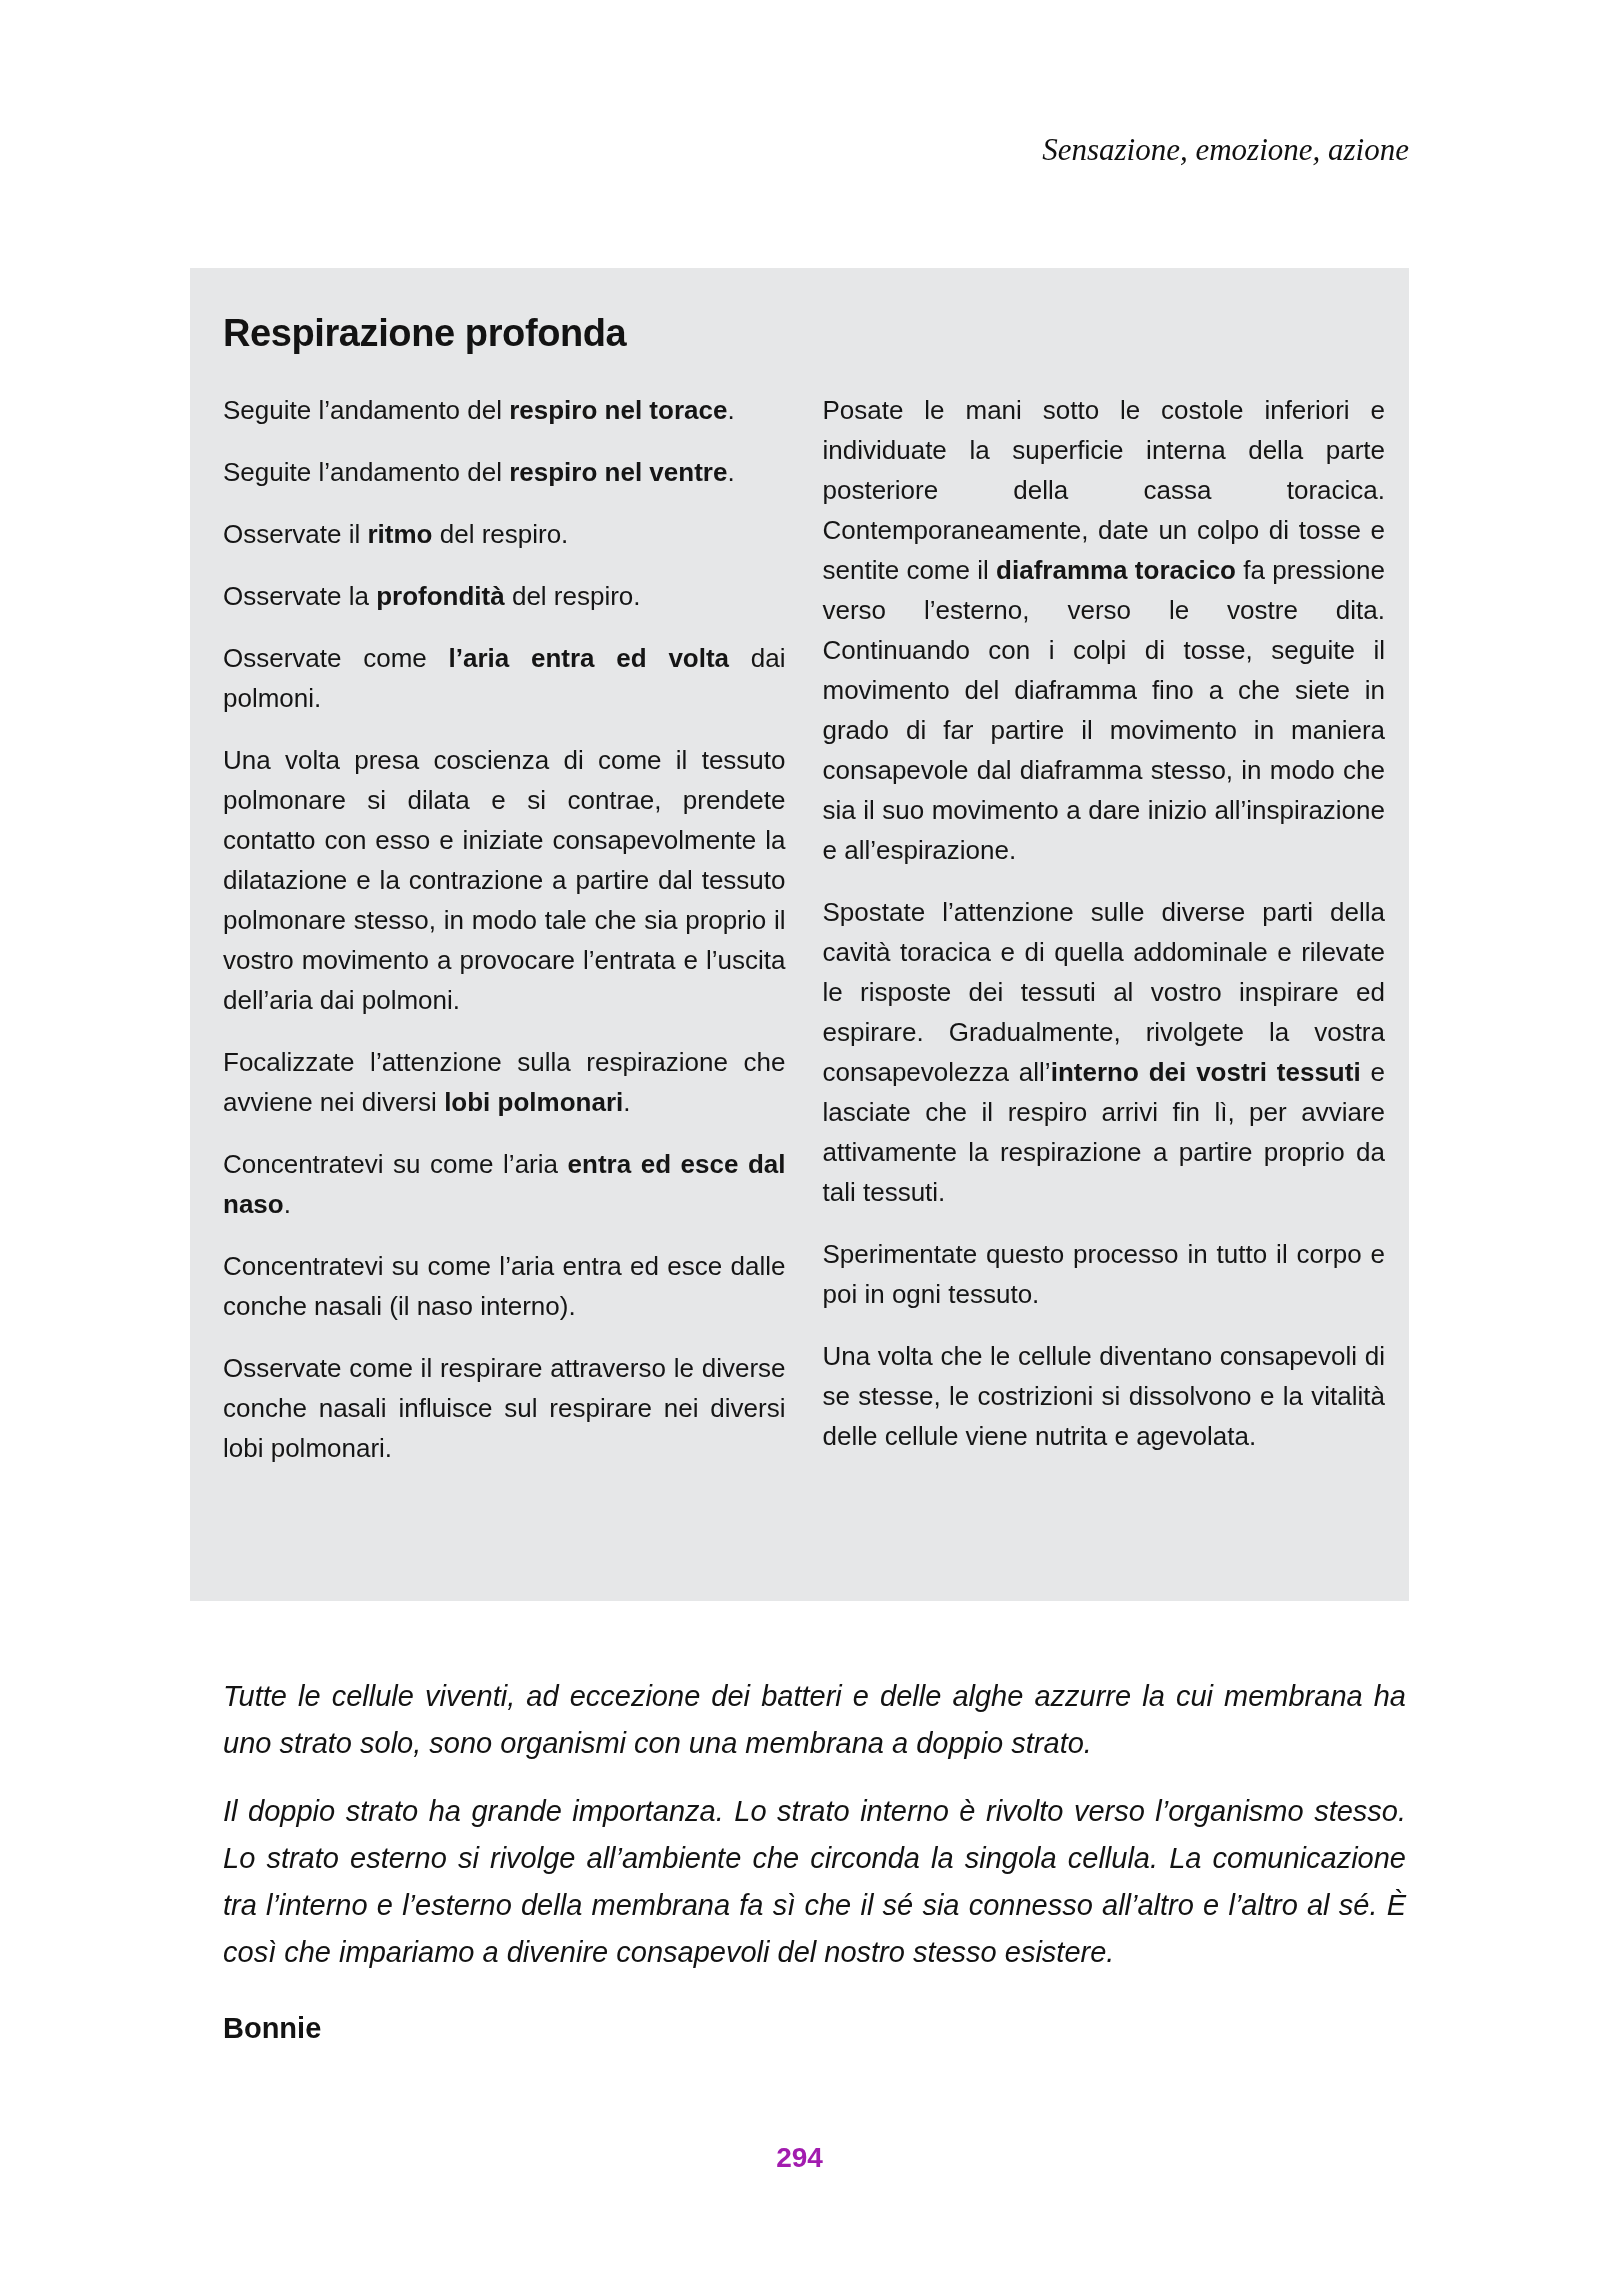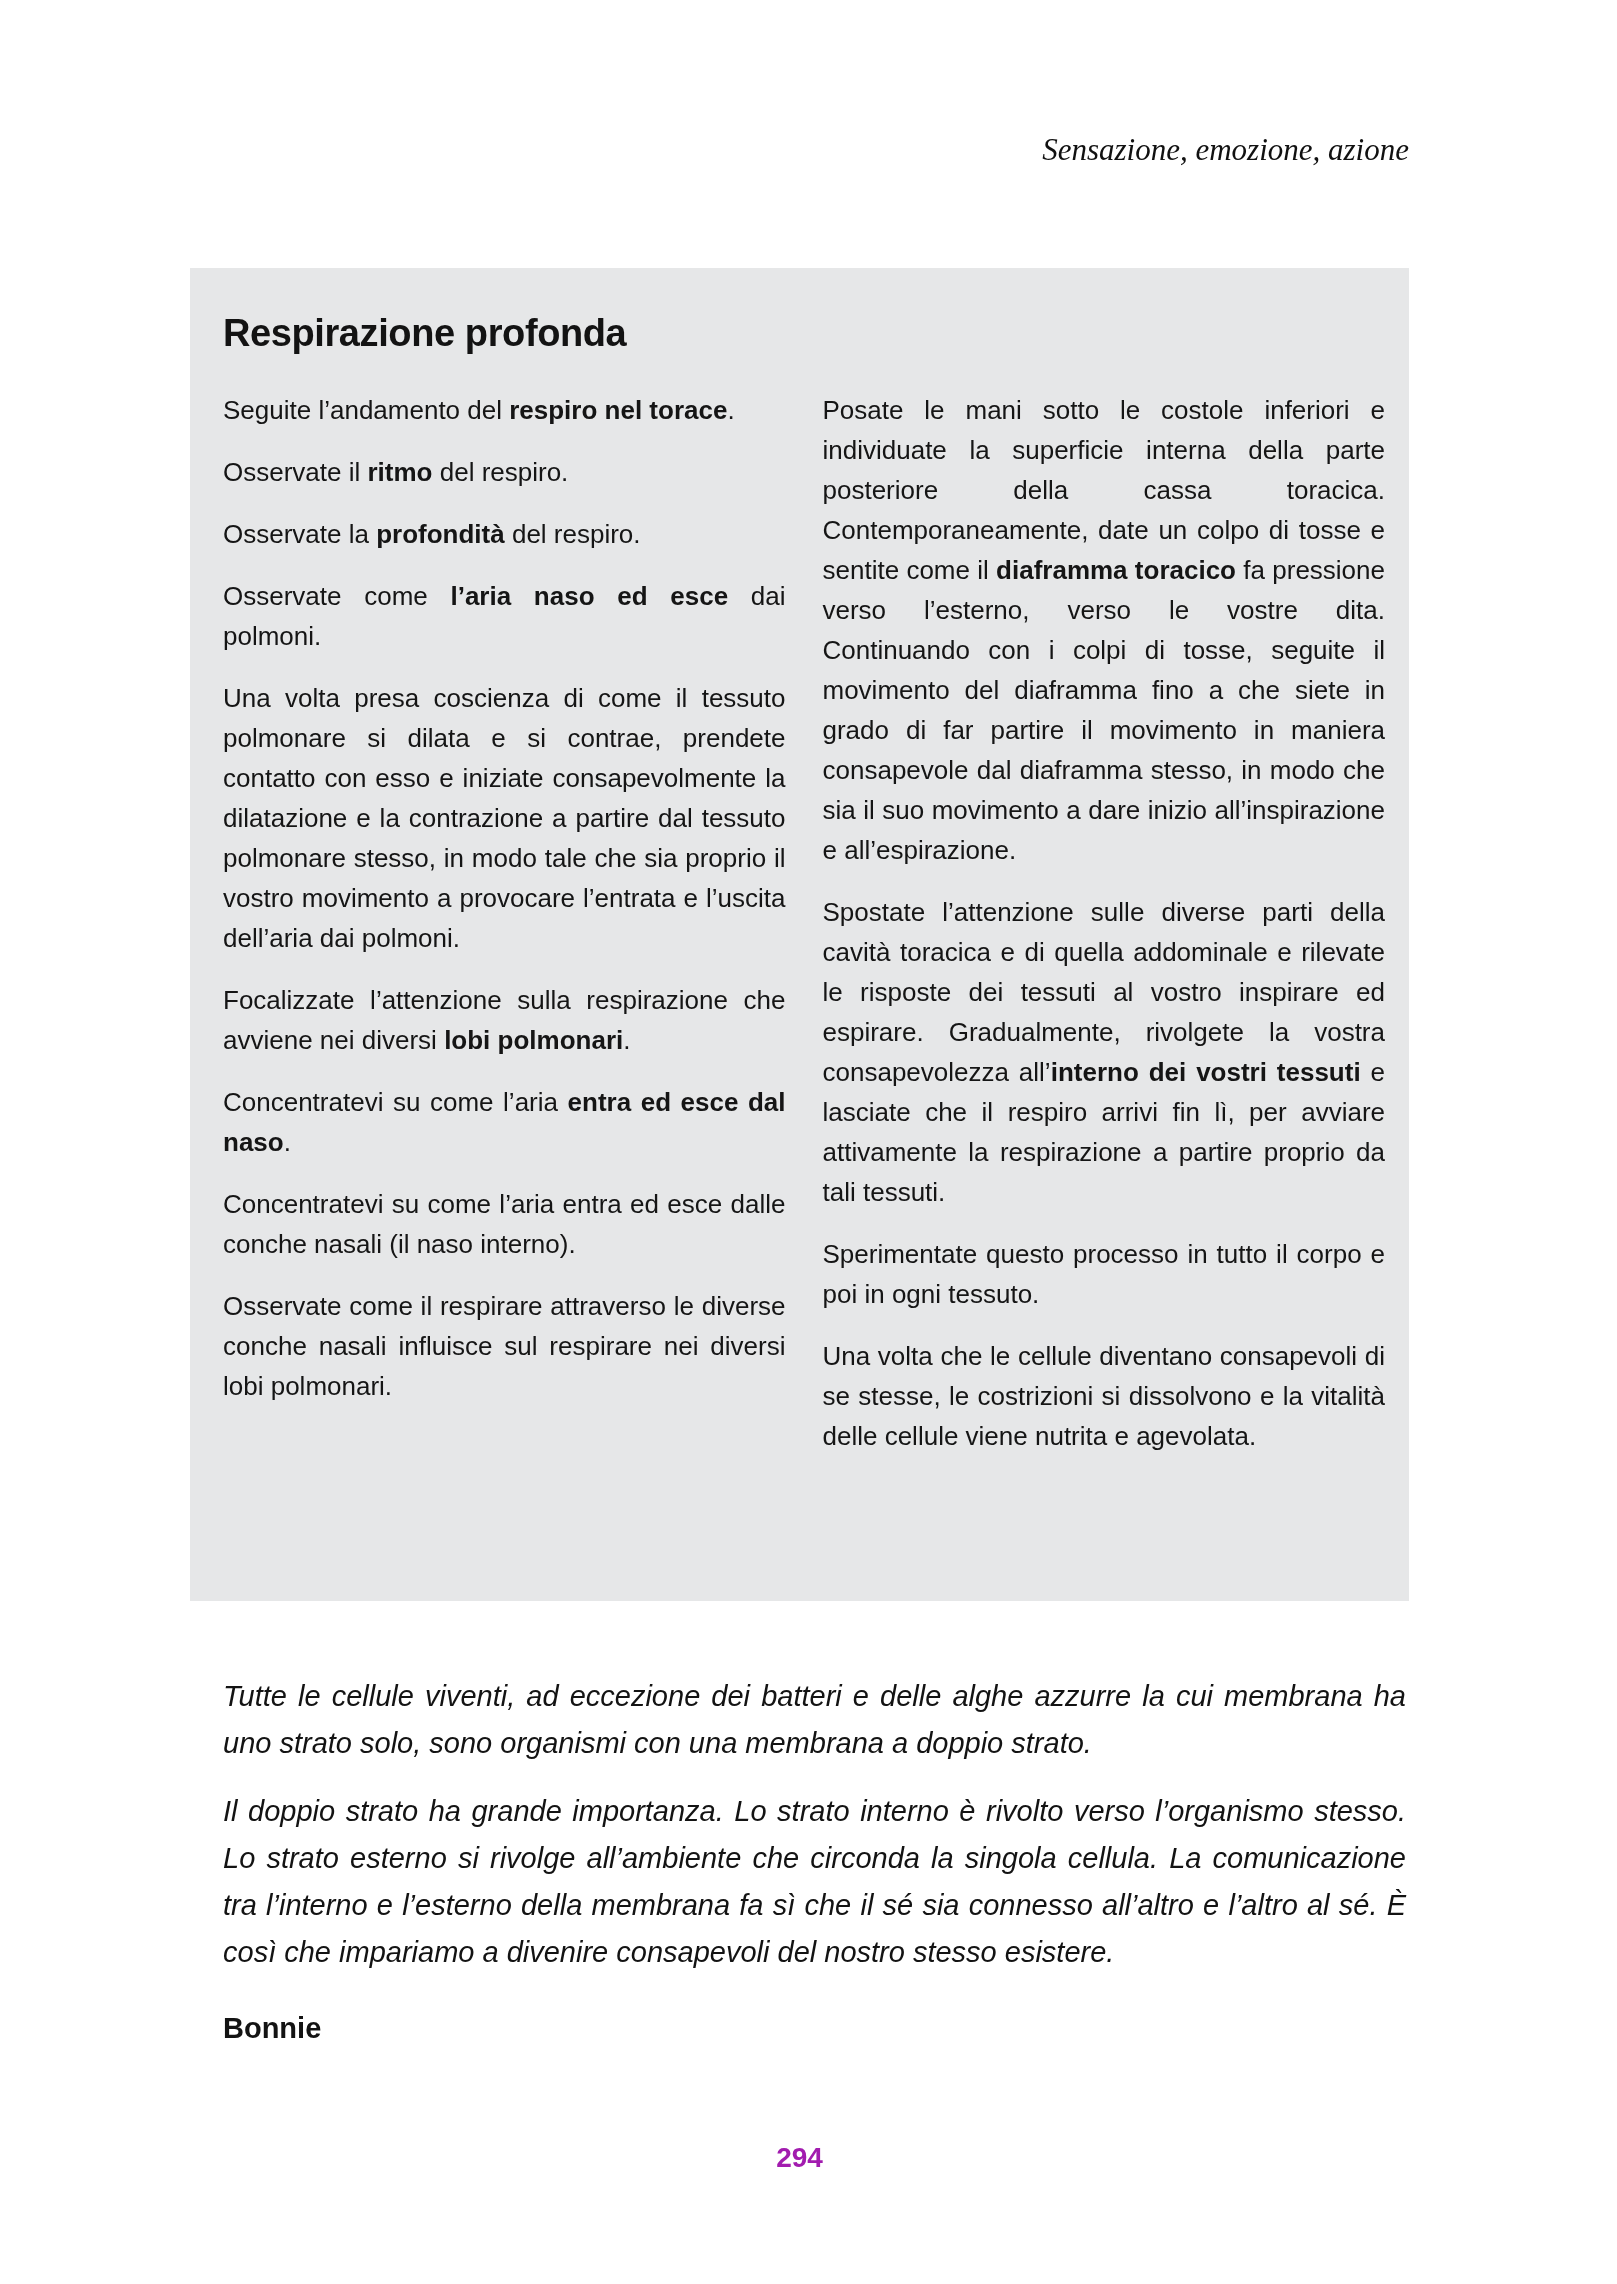--- a/index.html
+++ b/index.html
@@ -93,23 +93,24 @@
 
 <div class="page" style="background: rgb(255, 255, 255); color: rgb(21, 21, 21); border-radius: 14px;">
 
   <div class="running-header">Sensazione, emozione, azione</div>
 
   <div class="gray-box" style="background: rgb(230, 231, 232);">
     <h2 class="box-title">Respirazione profonda</h2>
     <div class="columns">
       <div class="column" id="col-left">
           <p class="box-para"><span>Seguite l’andamento del </span><b>respiro nel torace</b><span>.</span></p>
+          <p class="box-para"><span>Seguite l’andamento del </span><b>respiro nel ventre</b><span>.</span></p>
           <p class="box-para"><span>Osservate il </span><b>ritmo</b><span> del respiro.</span></p>
           <p class="box-para"><span>Osservate la </span><b>profondità</b><span> del respiro.</span></p>
-          <p class="box-para"><span>Osservate come </span><b>l’aria naso ed esce</b><span> dai polmoni.</span></p>
+          <p class="box-para"><span>Osservate come </span><b>l’aria entra ed volta</b><span> dai polmoni.</span></p>
           <p class="box-para"><span>Una volta presa coscienza di come il tessuto polmonare si dilata e si contrae, prendete contatto con esso e iniziate consapevolmente la dilatazione e la contrazione a partire dal tessuto polmonare stesso, in modo tale che sia proprio il vostro movimento a provocare l’entrata e l’uscita dell’aria dai polmoni.</span></p>
           <p class="box-para"><span>Focalizzate l’attenzione sulla respirazione che avviene nei diversi </span><b>lobi polmonari</b><span>.</span></p>
           <p class="box-para"><span>Concentratevi su come l’aria </span><b>entra ed esce dal naso</b><span>.</span></p>
           <p class="box-para"><span>Concentratevi su come l’aria entra ed esce dalle conche nasali (il naso interno).</span></p>
           <p class="box-para"><span>Osservate come il respirare attraverso le diverse conche nasali influisce sul respirare nei diversi lobi polmonari.</span></p>
         </div>
       <div class="column" id="col-right">
           <p class="box-para"><span>Posate le mani sotto le costole inferiori e individuate la superficie interna della parte posteriore della cassa toracica. Contemporaneamente, date un colpo di tosse e sentite come il </span><b>diaframma toracico</b><span> fa pressione verso l’esterno, verso le vostre dita. Continuando con i colpi di tosse, seguite il movimento del diaframma fino a che siete in grado di far partire il movimento in maniera consapevole dal diaframma stesso, in modo che sia il suo movimento a dare inizio all’inspirazione e all’espirazione.</span></p>
           <p class="box-para"><span>Spostate l’attenzione sulle diverse parti della cavità toracica e di quella addominale e rilevate le risposte dei tessuti al vostro inspirare ed espirare. Gradualmente, rivolgete la vostra consapevolezza all’</span><b>interno dei vostri tessuti</b><span> e lasciate che il respiro arrivi fin lì, per avviare attivamente la respirazione a partire proprio da tali tessuti.</span></p>
           <p class="box-para"><span>Sperimentate questo processo in tutto il corpo e poi in ogni tessuto.</span></p>

